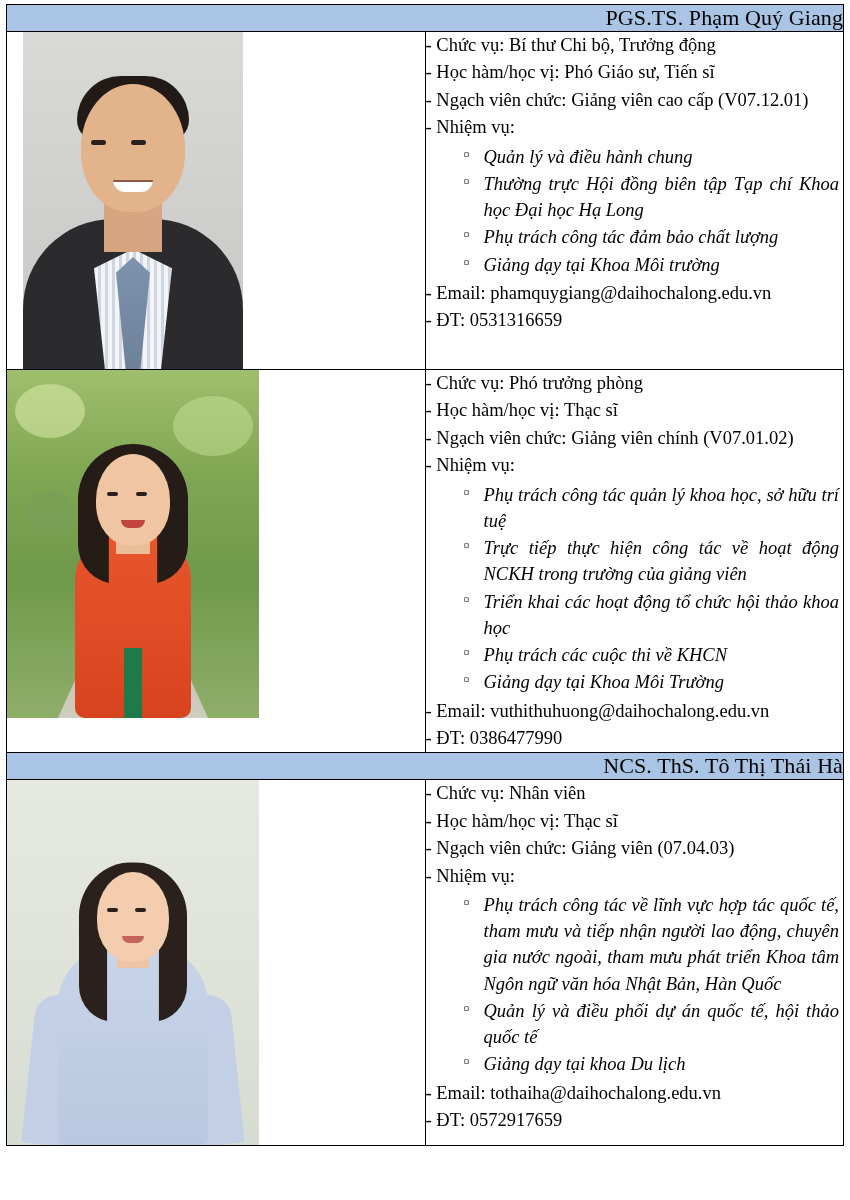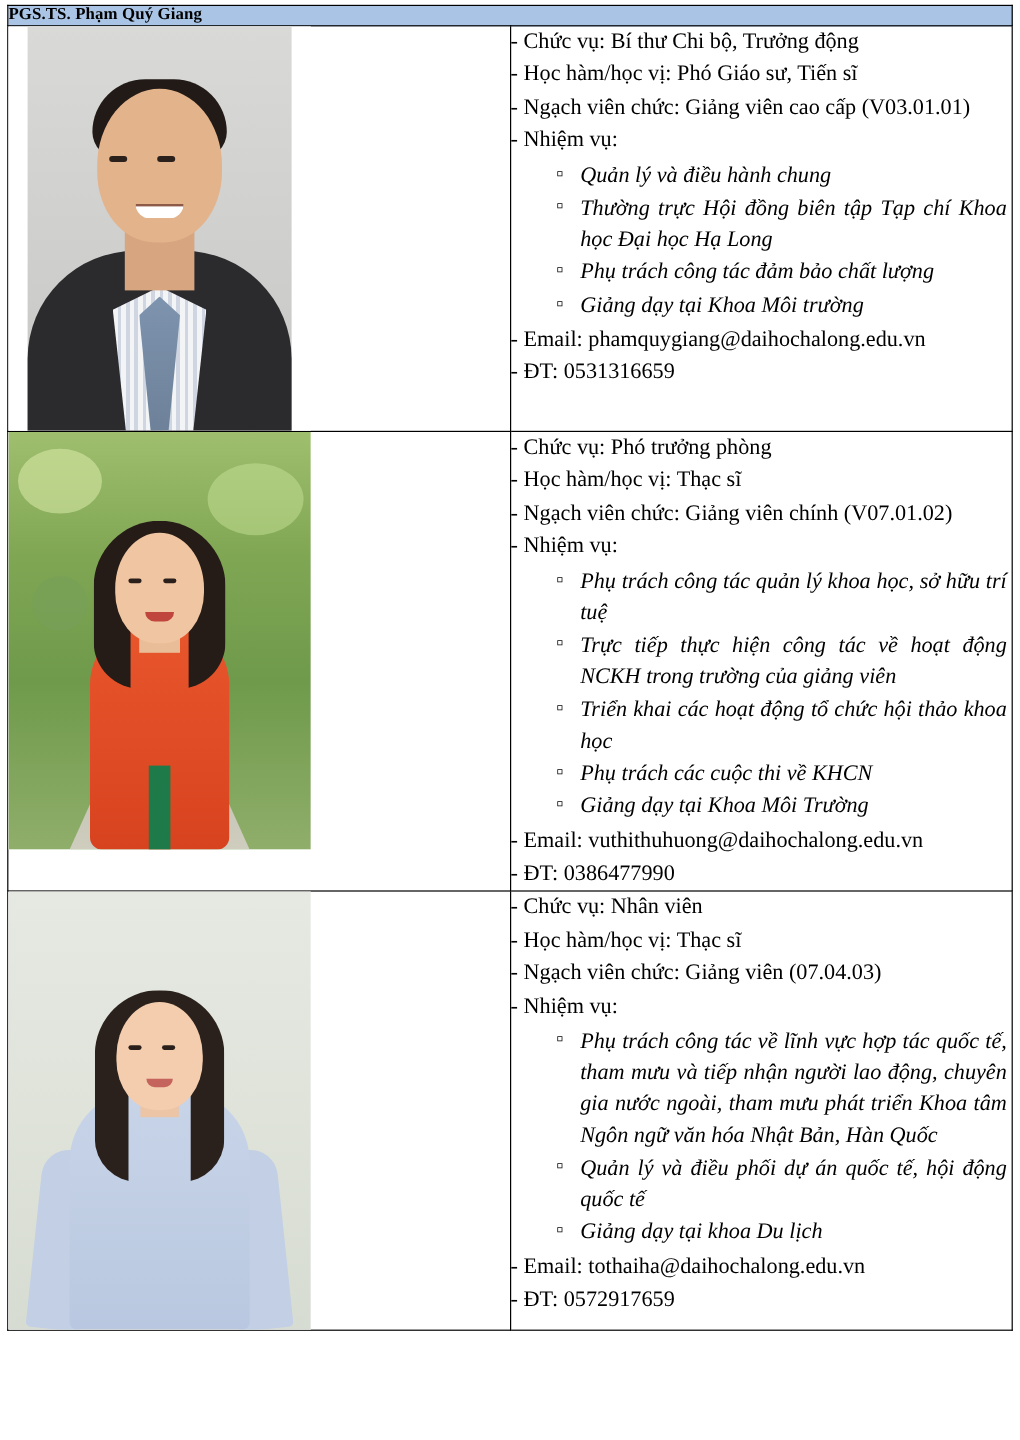--- a/index.html
+++ b/index.html
@@ -26,23 +26,23 @@
     border-collapse: collapse;
     table-layout: fixed;
   }
   table.staff-table td, table.staff-table th {
     border: 1px solid #000000;
     vertical-align: top;
     padding: 0;
   }
   .name-header {
     background: #a9c4e4;
-    text-align: left;
-    font-weight: bold;
-    font-size: 14px;
+    text-align: right;
+    font-weight: normal;
+    font-size: 22px;
     padding: 5px 0 6px 0;
     letter-spacing: 0.1px;
   }
   .photo-cell {
     width: 252px;
     padding: 0;
     vertical-align: top;
     background: #ffffff;
   }
   .info-cell {
@@ -246,21 +246,21 @@
             <div class="hair"></div>
             <div class="head"></div>
             <div class="eye l"></div>
             <div class="eye r"></div>
             <div class="mouth"></div>
           </div>
         </td>
         <td class="info-cell">
           <div class="info-line">- Chức vụ: Bí thư Chi bộ, Trưởng động</div>
           <div class="info-line">- Học hàm/học vị: Phó Giáo sư, Tiến sĩ</div>
-          <div class="info-line">- Ngạch viên chức: Giảng viên cao cấp (V03.01.01)</div>
+          <div class="info-line">- Ngạch viên chức: Giảng viên cao cấp (V07.12.01)</div>
           <div class="info-line">- Nhiệm vụ:</div>
           <ul class="duties">
             <li>Quản lý và điều hành chung</li>
             <li>Thường trực Hội đồng biên tập Tạp chí Khoa học Đại học Hạ Long</li>
             <li>Phụ trách công tác đảm bảo chất lượng</li>
             <li>Giảng dạy tại Khoa Môi trường</li>
           </ul>
           <div class="info-line">- Email: phamquygiang@daihochalong.edu.vn</div>
           <div class="info-line">- ĐT: 0531316659</div>
         </td>
@@ -295,20 +295,23 @@
             <li>Triển khai các hoạt động tổ chức hội thảo khoa học</li>
             <li>Phụ trách các cuộc thi về KHCN</li>
             <li>Giảng dạy tại Khoa Môi Trường</li>
           </ul>
           <div class="info-line">- Email: vuthithuhuong@daihochalong.edu.vn</div>
           <div class="info-line">- ĐT: 0386477990</div>
         </td>
       </tr>
 
       <tr>
+        <td class="name-header" colspan="2">NCS. ThS. Tô Thị Thái Hà</td>
+      </tr>
+      <tr>
         <td class="photo-cell">
           <div class="photo p3">
             <div class="bg"></div>
             <div class="sleeve-l"></div>
             <div class="sleeve-r"></div>
             <div class="dress"></div>
             <div class="neck"></div>
             <div class="hair"></div>
             <div class="head"></div>
             <div class="eye l"></div>
@@ -316,21 +319,21 @@
             <div class="mouth"></div>
           </div>
         </td>
         <td class="info-cell">
           <div class="info-line">- Chức vụ: Nhân viên</div>
           <div class="info-line">- Học hàm/học vị: Thạc sĩ</div>
           <div class="info-line">- Ngạch viên chức: Giảng viên (07.04.03)</div>
           <div class="info-line">- Nhiệm vụ:</div>
           <ul class="duties">
             <li>Phụ trách công tác về lĩnh vực hợp tác quốc tế, tham mưu và tiếp nhận người lao động, chuyên gia nước ngoài, tham mưu phát triển Khoa tâm Ngôn ngữ văn hóa Nhật Bản, Hàn Quốc</li>
-            <li>Quản lý và điều phối dự án quốc tế, hội động quốc tế</li>
+            <li>Quản lý và điều phối dự án quốc tế, hội thảo quốc tế</li>
             <li>Giảng dạy tại khoa Du lịch</li>
           </ul>
           <div class="info-line">- Email: tothaiha@daihochalong.edu.vn</div>
           <div class="info-line">- ĐT: 0572917659</div>
         </td>
       </tr>
 
     </tbody>
   </table>
 </div>

